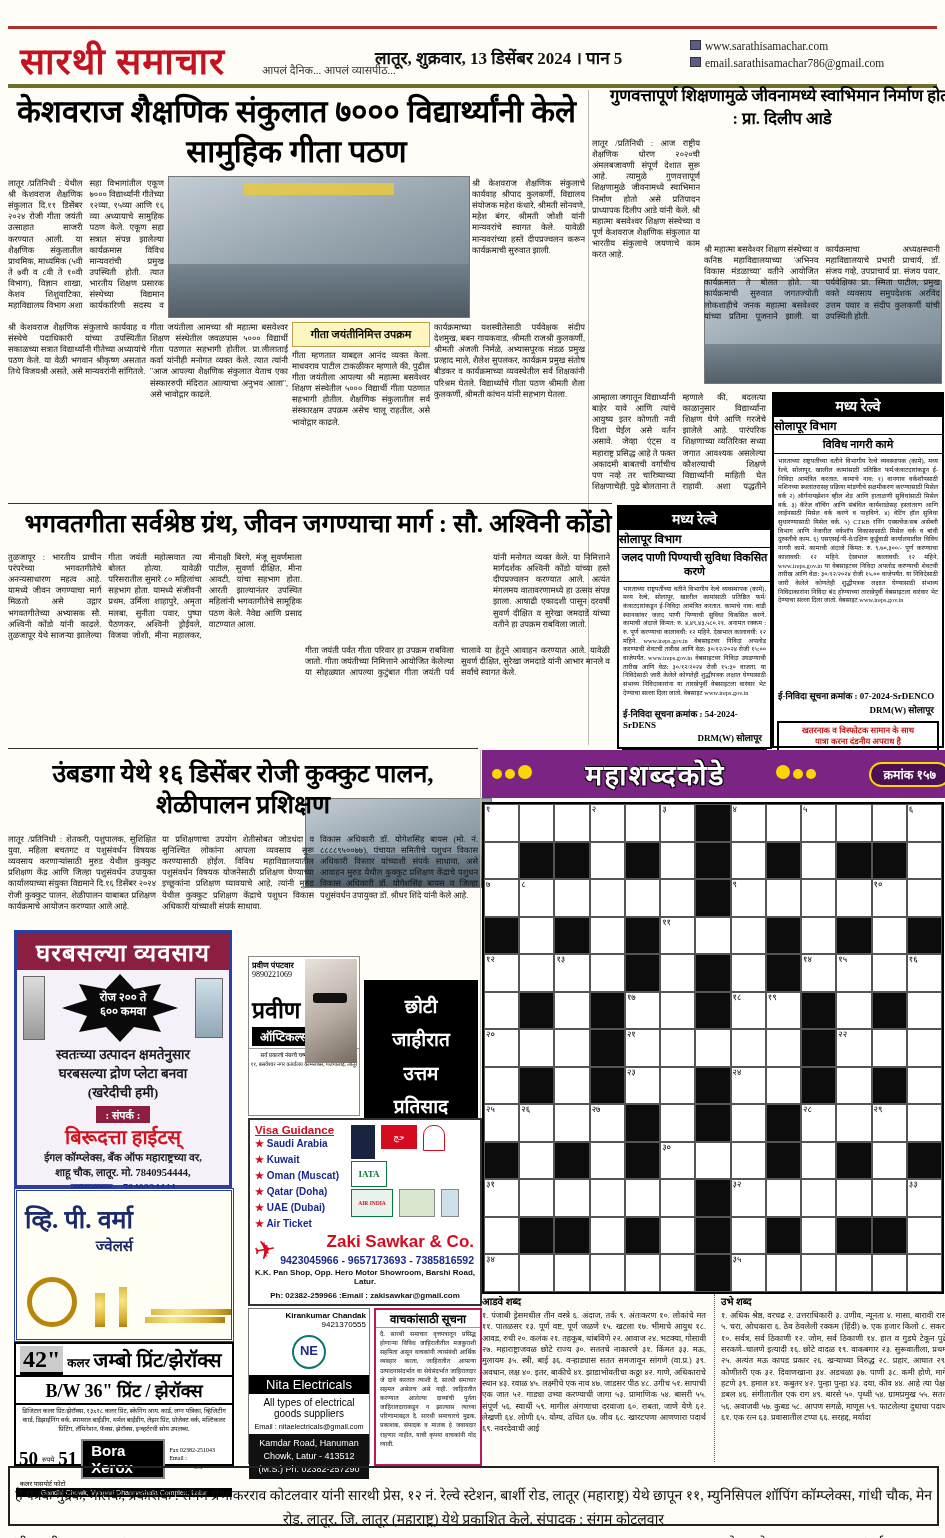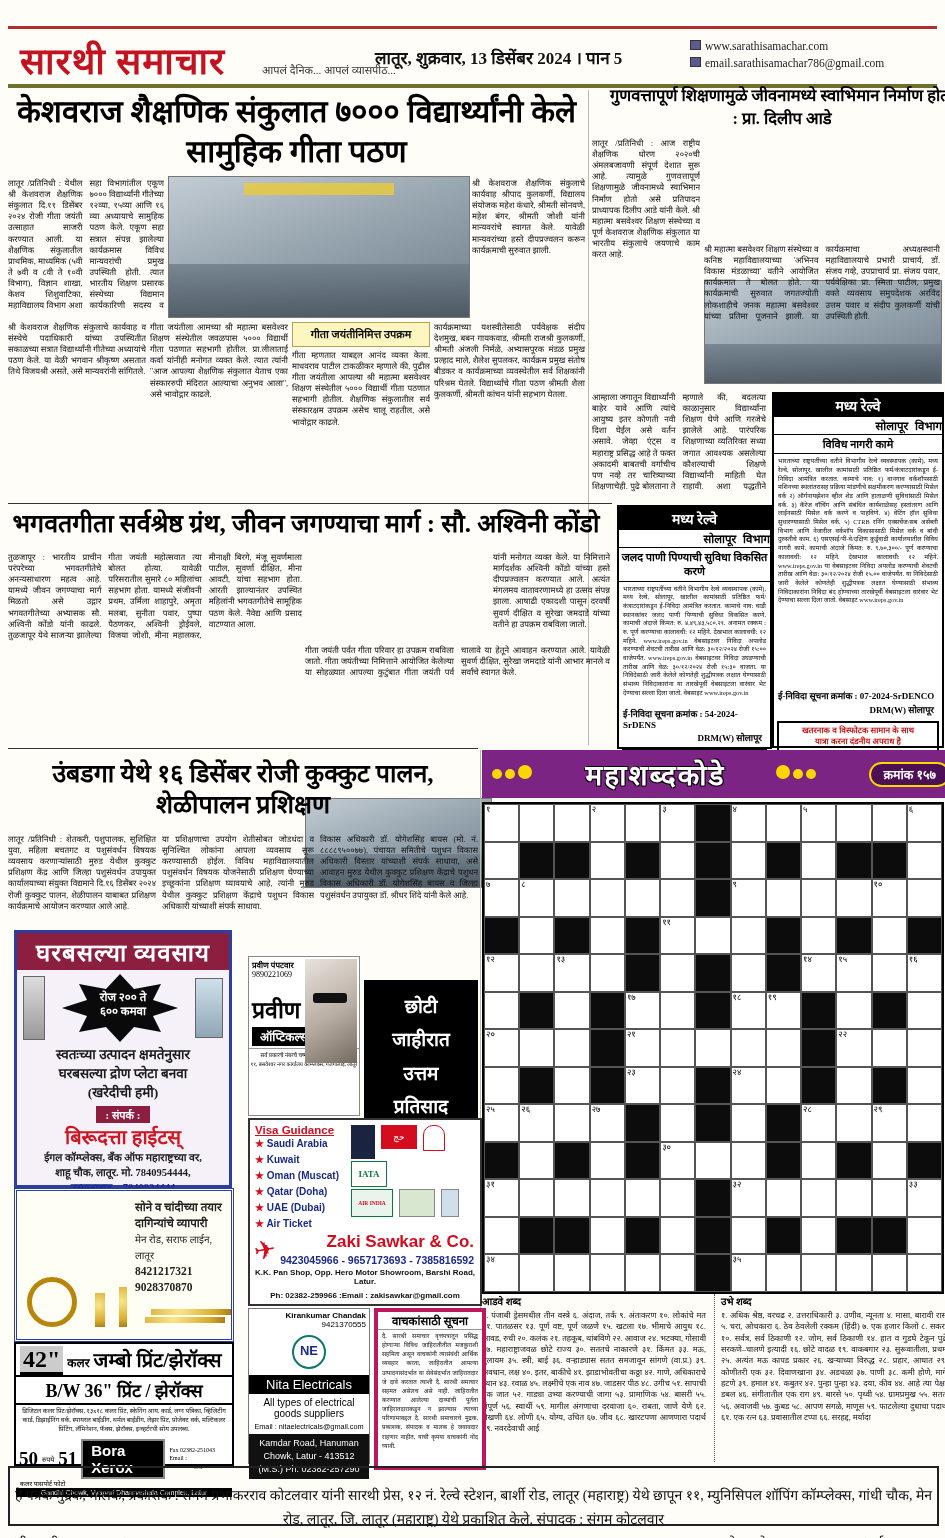--- a/index.html
+++ b/index.html
@@ -27,21 +27,21 @@
 
   .photo{background:linear-gradient(160deg,#c3ccd3 0%,#99a7b1 45%,#6e7d88 100%);border:1px solid #777;position:relative;overflow:hidden;}
   .photo .band{position:absolute;top:6px;left:25%;width:50%;height:12px;background:#e8c93f;opacity:.85;}
   .photo .crowd{position:absolute;bottom:0;left:0;right:0;height:38%;background:linear-gradient(0deg,#44505a,#6e7d88);opacity:.8;}
 
   .gita-box{background:#fdf6c0;border:1px solid #b9a24a;text-align:center;font-weight:bold;font-size:11px;line-height:1.35;padding:4px 2px;color:#111;}
 
   
   .rail{border:2px solid #000;background:#fff;}
   .rail-head{background:#000;color:#fff;text-align:center;font-weight:bold;font-size:14px;padding:2px 0;}
-  .rail-sub{text-align:right;font-weight:bold;font-size:11.5px;border-bottom:1.5px solid #000;padding:1px 0;font-family:Liberation Mono, monospace;}
+  .rail-sub{text-align:left;font-weight:bold;font-size:11.5px;border-bottom:1.5px solid #000;padding:1px 0;}
   .rail-title{text-align:center;font-weight:bold;font-size:11px;padding:2px 2px;border-bottom:1px solid #000;line-height:1.3;}
   .rail-body{font-size:6.3px;line-height:1.38;text-align:justify;padding:3px 4px;color:#111;}
   .rail-tender{font-size:9px;font-weight:bold;padding:1px 4px;color:#000;}
   .rail-drm{text-align:right;font-size:9px;font-weight:bold;padding:0 8px 2px 0;}
   .danger{border:2px solid #000;margin:3px;color:#c21a1a;font-weight:bold;text-align:center;font-size:8.3px;line-height:1.35;padding:2px 6px;font-family:"Liberation Sans",sans-serif;}
 
   
   .cw-band{background:#7b2483;display:flex;align-items:center;justify-content:space-between;padding:0 10px;}
   .dot{width:14px;height:14px;border-radius:50%;background:#f8d800;display:inline-block;margin-right:3px;}
   .dot.small{width:10px;height:10px;}
@@ -86,21 +86,21 @@
   .bora-42{font-size:24px;font-weight:bold;background:#ccc;padding:0 3px;border-bottom:3px solid #000;}
   .bora-head{font-size:20px;font-weight:bold;}
   .bora-bw{font-size:18px;font-weight:bold;border-top:2px solid #000;border-bottom:2px solid #000;text-align:center;padding:1px 0;}
   .bora-det{font-size:6.4px;line-height:1.4;text-align:center;color:#111;padding:2px 3px;}
   .bora-logo{background:#000;color:#fff;font-weight:bold;font-size:15px;padding:1px 8px;border:2px solid #888;font-family:"Liberation Sans",sans-serif;}
   .bora-strip{background:#000;color:#fff;font-size:7px;text-align:center;font-family:"Liberation Sans",sans-serif;padding:1px 0;}
 
   .nita{border:1.5px solid #777;text-align:center;font-family:"Liberation Sans",sans-serif;}
   .nita-bar{background:#000;color:#fff;font-size:13px;padding:2px 0;}
   .nita-black{background:#111;color:#fff;font-size:9px;line-height:1.45;padding:3px 2px;}
-  .suchna{border:4px solid #be185d;}
+  .suchna{border:2px solid #be185d;}
   .suchna-h{font-weight:bold;font-size:11.5px;text-align:center;border-bottom:1px solid #999;padding:1px 0;}
   .suchna-b{font-size:6.1px;line-height:1.5;text-align:justify;padding:2px 4px;color:#111;}
 
   .footer{border:2px solid #222;font-size:14px;text-align:center;line-height:1.7;color:#111;padding-top:16px;}
 </style>
 </head>
 <body>
 
 <div id="page">
 
@@ -146,21 +146,21 @@
     <div class="rail-title">विविध नागरी कामे</div>
     <div class="rail-body" style="height:228px;overflow:hidden;">भारताच्या राष्ट्रपतींच्या वतीने विभागीय रेल्वे व्यवस्थापक (कामे), मध्य रेल्वे, सोलापूर, खालील कामांसाठी प्रतिष्ठित फर्म/कंत्राटदारांकडून ई-निविदा आमंत्रित करतात. कामाचे नाव: १) वानगाव वर्कशॉपसाठी मशिनच्या स्थलांतरासह प्रक्रिया मांडणीचे सक्षमीकरण करण्यासाठी मिसेल वर्क २) ऑर्गनायझेशन व्हील शेड आणि हाताळणी सुविधांसाठी मिसेल वर्क. ३) कॅरेज वॉचिंग आणि संबंधित कार्यशाळेसह हस्तांतरण आणि लाईनसाठी मिसेल वर्क करणे व पाहविणे. ४) वेटिंग हॉल सुविधा सुधारण्यासाठी मिसेल वर्क. ५) CTRB रनिंग एक्सचेंज/सब असेंब्ली विभाग आणि नेजारील वर्कशॉप विकासासाठी मिसेल वर्क व बांधी दुरुस्तीचे काम. ६) एसएसई/पी-वे/दक्षिण कुर्डूवाडी कार्यालयातील विविध नागरी कामे. कामाची अंदाजे किंमत: रु. ९,७०,३००/- पूर्ण करण्याचा कालावधी: १२ महिने. देखभाल कालावधी: १२ महिने. www.ireps.gov.in या वेबसाइटवर निविदा अपलोड करण्याची शेवटची तारीख आणि वेळ: ३०/१२/२०२४ रोजी १५.०० वाजेपर्यंत. या निविदेसाठी जारी केलेले कोणतेही शुद्धीपत्रक लक्षात घेण्यासाठी संभाव्य निविदाकारांना निविदा बंद होण्याच्या तारखेपूर्वी वेबसाइटला वारंवार भेट देण्याचा सल्ला दिला जातो. वेबसाइट www.ireps.gov.in</div>
     <div class="rail-tender">ई-निविदा सूचना क्रमांक : 07-2024-SrDENCO</div>
     <div class="rail-drm">DRM(W) सोलापूर</div>
     <div class="danger">
       <span>खतरनाक व विस्फोटक सामान के साथ</span><br><span>यात्रा करना दंडनीय अपराध है</span>
     </div>
   </div>
 
   <div class="abs" style="left:8px;top:503px;width:604px;height:1px;background:#333;"></div>
-  <div class="abs hl-mid" style="left:4px;top:508px;width:604px;">भगवतगीता सर्वश्रेष्ठ ग्रंथ, जीवन जगण्याचा मार्ग : सौ. अश्विनी कोंडो</div>
+  <div class="abs hl-mid" style="left:16px;top:508px;width:604px;">भगवतगीता सर्वश्रेष्ठ ग्रंथ, जीवन जगण्याचा मार्ग : सौ. अश्विनी कोंडो</div>
   <div class="abs col-text cols3" style="left:8px;top:552px;width:294px;height:192px;">तुळजापूर : भारतीय प्राचीन परंपरेच्या भगवतगीतेचे अनन्यसाधारण महत्व आहे. यामध्ये जीवन जगण्याचा मार्ग मिळतो असे उद्गार भगवतगीतेच्या अभ्यासक सौ. अश्विनी कोंडो यांनी काढले. तुळजापूर येथे साजऱ्या झालेल्या गीता जयंती महोत्सवात त्या बोलत होत्या. यावेळी परिसरातील सुमारे ८० महिलांचा सहभाग होता. यामध्ये संजीवनी प्रथम, उर्मिला शाहापुरे, अमृता मलबा, सुनीता पवार, पुष्पा पैठणकर, अश्विनी ड्रोईवले, विजया जोशी, मीना महालकर, मीनाक्षी बिरगे, मंजू सुवर्णमाला पाटील, सुवर्णा दीक्षित, मीना आवटी, यांचा सहभाग होता. आरती झाल्यानंतर उपस्थित महिलांनी भगवतगीतेचे सामूहिक पठण केले. नैवेद्य आणि प्रसाद वाटण्यात आला.</div>
   <div class="abs photo" style="left:305px;top:552px;width:185px;height:88px;">
     <div class="crowd"></div>
   </div>
   <div class="abs col-text" style="left:493px;top:552px;width:117px;height:88px;">यांनी मनोगत व्यक्त केले. या निमित्ताने मार्गदर्शक अश्विनी कोंडो यांच्या हस्ते दीपप्रज्वलन करण्यात आले. अत्यंत मंगलमय वातावरणामध्ये हा उत्सव संपन्न झाला. आषाढी एकादशी पासून दरवर्षी सुवर्ण दीक्षित व सुरेखा जमदाडे यांच्या वतीने हा उपक्रम राबविला जातो.</div>
   <div class="abs col-text cols2" style="left:305px;top:645px;width:305px;height:99px;">गीता जयंती पर्वत गीता परिवार हा उपक्रम राबविला जातो. गीता जयंतीच्या निमित्ताने आयोजित केलेल्या या सोहळ्यात आपल्या कुटुंबात गीता जयंती पर्व चालावे या हेतूने आवाहन करण्यात आले. यावेळी सुवर्ण दीक्षित, सुरेखा जमदाडे यांनी आभार मानले व सर्वांचे स्वागत केले.</div>
 
   <div class="abs rail" style="left:617px;top:505px;width:151px;height:240px;">
     <div class="rail-head">मध्य रेल्वे</div>
     <div class="rail-sub">सोलापूर विभाग</div>
@@ -502,24 +502,23 @@
       <span class="logo-box" style="width:16px;height:26px;background:#cfe0ea;border:1px solid #888;"></span>
     </div>
     <div style="position:absolute;left:4px;bottom:38px;font-size:26px;color:#d40c1e;transform:rotate(-10deg);">✈</div>
     <div style="position:absolute;right:6px;bottom:52px;" class="zaki-name">Zaki Sawkar &amp; Co.</div>
     <div style="position:absolute;right:6px;bottom:38px;" class="zaki-ph">9423045966 - 9657173693 - 7385816592</div>
     <div style="position:absolute;left:0;right:0;bottom:18px;text-align:center;" class="zaki-ad1">K.K. Pan Shop, Opp. Hero Motor Showroom, Barshi Road, Latur.</div>
     <div style="position:absolute;left:0;right:0;bottom:4px;text-align:center;" class="zaki-ad1">Ph: 02382-259966 :Email : zakisawkar@gmail.com</div>
   </div>
 
   <div class="ad verma" style="left:14px;top:1188px;width:214px;height:148px;">
-    <div style="position:absolute;right:6px;top:8px;width:90px;" class="verma-right">
-      <span>सोने व चांदीच्या तयार</span><br><span>दागिन्यांचे व्यापारी</span><br>
-      <span style="font-weight:normal;font-size:10px;">मेन रोड, सराफ लाईन, लातूर</span><br>
-      <span>8421217321</span><br><span>9028370870</span>
+    <div style="position:absolute;left:8px;top:10px;">
+      <div class="verma-name">व्हि. पी. वर्मा</div>
+      <div class="verma-sub">ज्वेलर्स</div>
     </div>
     <div style="position:absolute;left:10px;bottom:8px;">
       <span class="gold" style="width:40px;height:40px;border-radius:50%;border:5px solid #b8860b;background:none;"></span>
       <span class="gold" style="width:10px;height:34px;margin-left:14px;"></span>
       <span class="gold" style="width:8px;height:40px;margin-left:10px;"></span>
       <span class="gold" style="width:80px;height:6px;margin-left:14px;margin-bottom:4px;"></span>
       <span class="gold" style="width:80px;height:6px;position:absolute;left:124px;bottom:16px;"></span>
     </div>
   </div>
 

